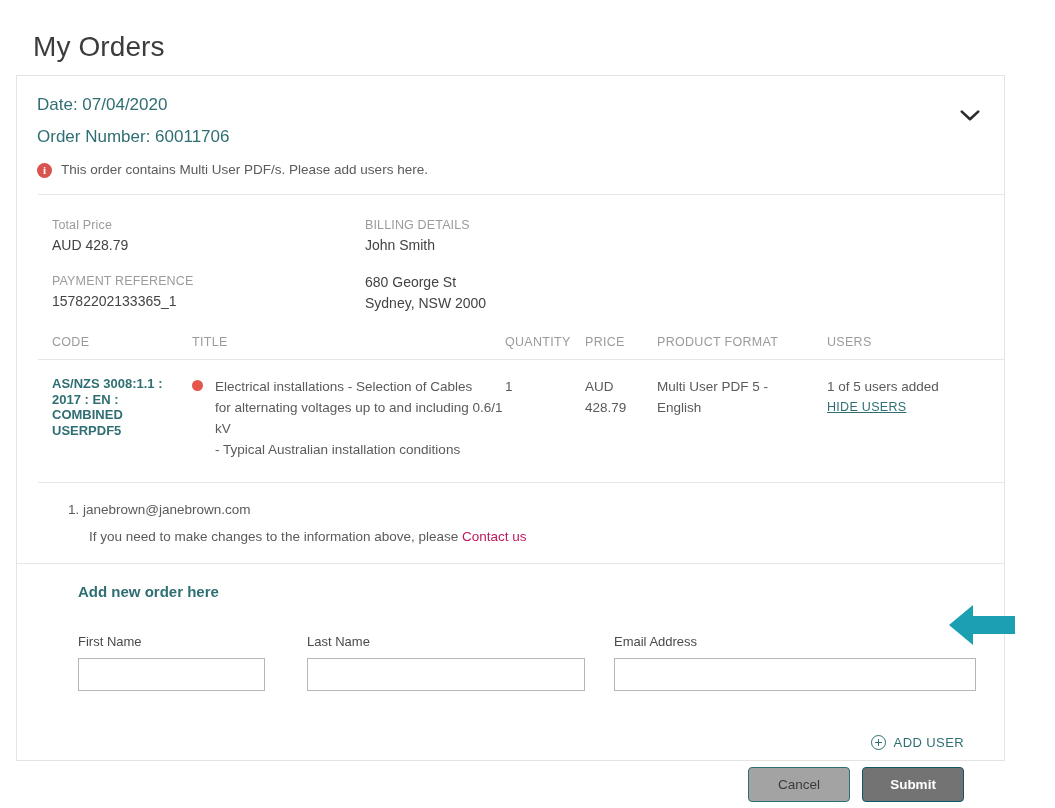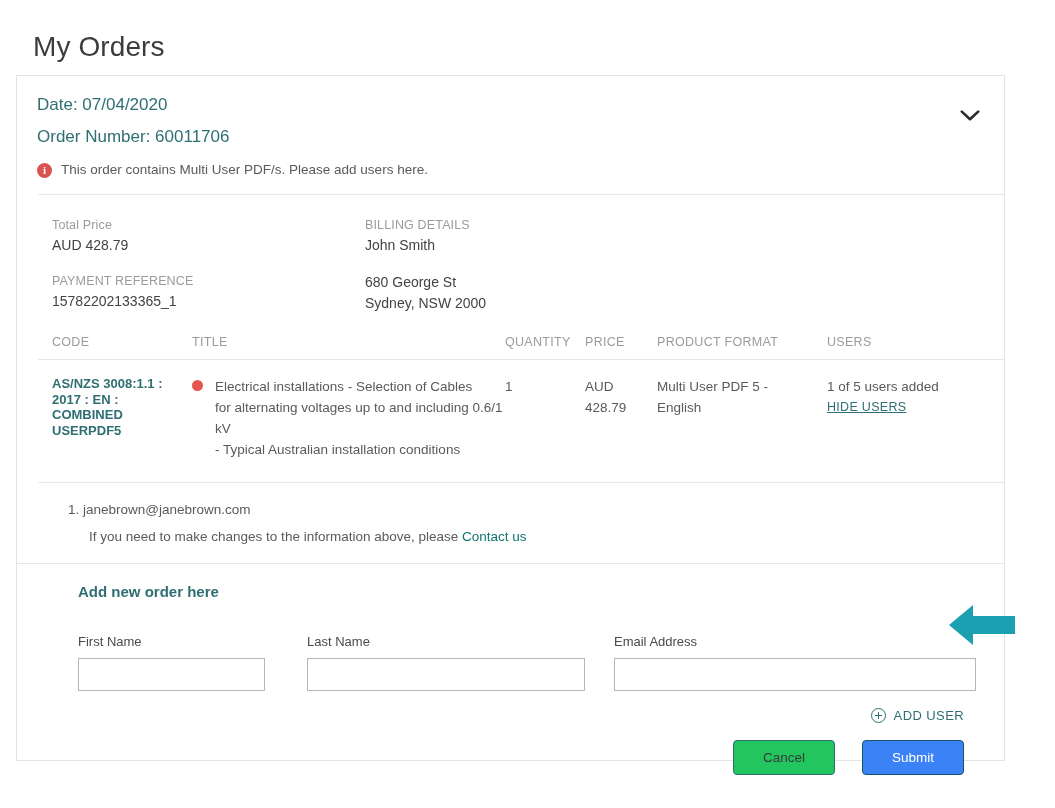--- a/index.html
+++ b/index.html
@@ -192,21 +192,21 @@
     padding-left: 63px;
     text-indent: -12px;
   }
   .changes-note {
     font-size: 13.5px;
     color: #5a5a5a;
     line-height: 20px;
     padding-left: 72px;
     margin-top: 7px;
   }
-  .contact-link { color: #0f766e; text-decoration: none; cursor: pointer; }
+  .contact-link { color: #be185d; text-decoration: none; cursor: pointer; }
 
   
   .form-section { padding: 18px 0 0 0; position: relative; }
   .form-heading {
     font-size: 15px;
     color: #2f6f73;
     font-weight: bold;
     padding-left: 61px;
     line-height: 20px;
   }
@@ -237,21 +237,21 @@
     padding: 0 8px;
     outline: none;
     border-radius: 0;
   }
 
   .add-user-row {
     display: flex;
     justify-content: flex-end;
     align-items: center;
     padding-right: 40px;
-    margin-top: 17px;
+    margin-top: 44px;
   }
   .add-user-btn {
     display: inline-flex;
     align-items: center;
     cursor: pointer;
     background: none;
     border: none;
     padding: 0;
   }
   .plus-icon {
@@ -289,31 +289,31 @@
     font-size: 13.5px;
     border-radius: 4px;
     cursor: pointer;
     height: 35px;
     display: inline-flex;
     align-items: center;
     justify-content: center;
   }
   .btn-cancel {
     width: 102px;
-    background: #22c55e;
+    background: #a3a3a3;
     border: 1px solid #2f6f73;
     color: #3a3a3a;
-    margin-right: 27px;
+    margin-right: 12px;
   }
   .btn-submit {
     width: 102px;
-    background: #3b82f6;
+    background: #737373;
     border: 1px solid #13566a;
     color: #ffffff;
-    font-weight: normal;
+    font-weight: bold;
   }
 
   
   .anno-arrow {
     position: absolute;
     left: 947px;
     top: 601px;
     width: 70px;
     height: 48px;
     pointer-events: none;

